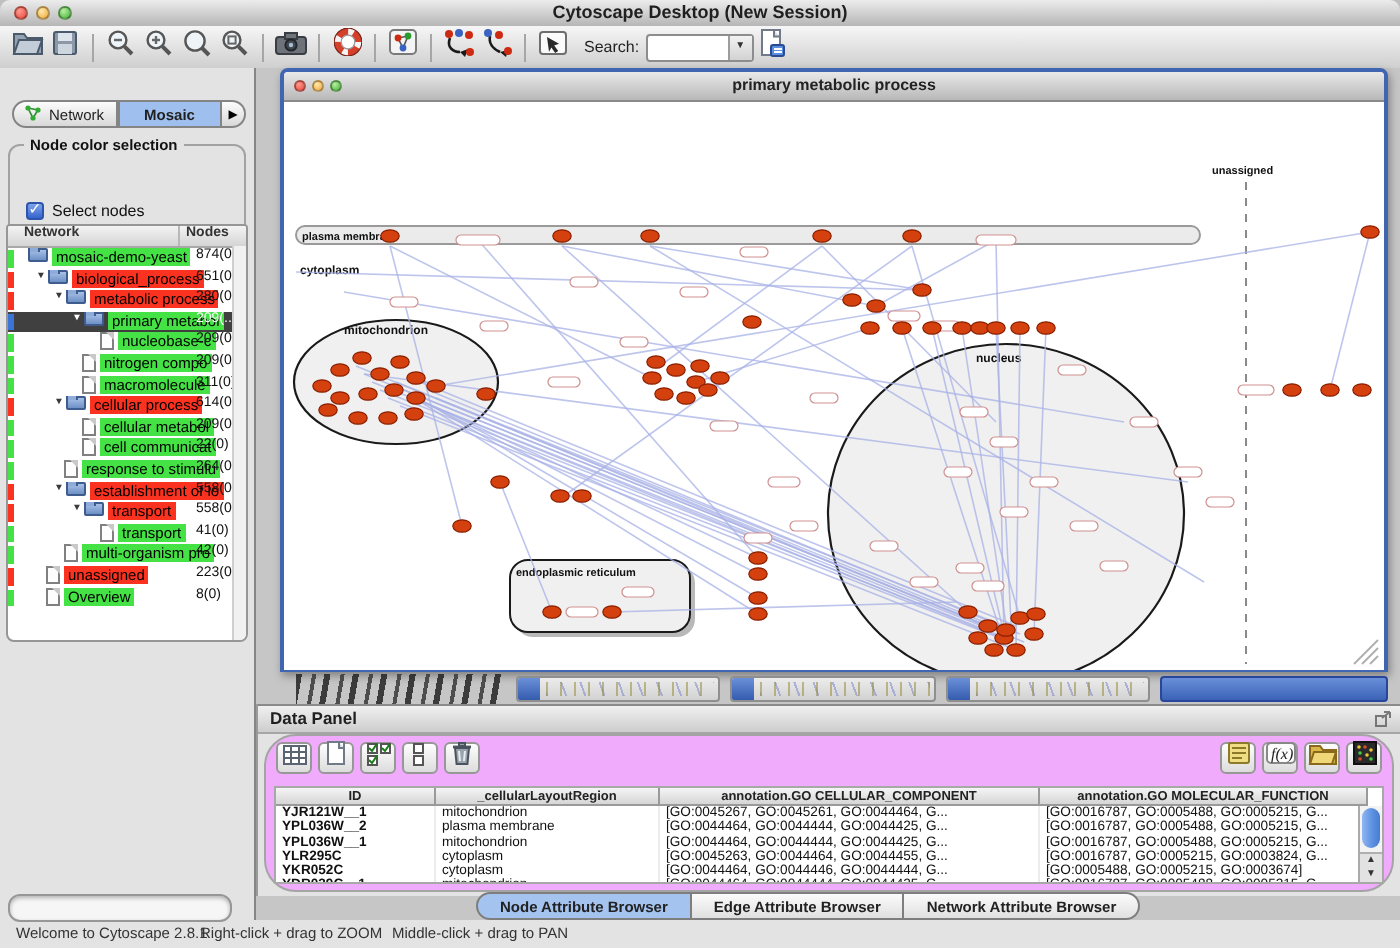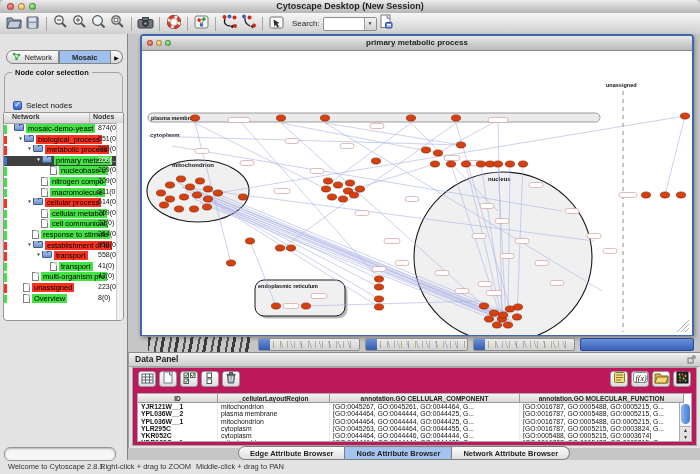--- a/index.html
+++ b/index.html
@@ -106,22 +106,22 @@
     background:repeating-linear-gradient(90deg,rgba(150,140,60,.55) 0 1px,transparent 1px 7px),
                repeating-linear-gradient(70deg,rgba(120,130,200,.5) 0 1px,transparent 1px 9px)}
   .bluebar{height:11px;width:112px;flex:none;border:1px solid #29479a;border-radius:2px;
     background:linear-gradient(#6a8fd8,#3a63b8)}
   
   .data-panel{position:absolute;left:128px;top:352px;right:0;height:96px;background:#e3e3e3;
     border-left:1px solid #9a9a9a;box-sizing:border-box}
   .dp-header{height:13px;line-height:13px;font-size:8.5px;font-weight:bold;color:#1f1f1f;
     padding-left:6px;background:linear-gradient(#f0f0f0,#cdcdcd);
     border-top:1px solid #8a8a8a;border-bottom:1px solid #a6a6a6;position:relative}
-  .dp-body{position:absolute;left:3px;right:3px;top:15px;bottom:2px;background:#be185d;
-    border:1px solid #a4a4a4;border-radius:0}
+  .dp-body{position:absolute;left:3px;right:3px;top:15px;bottom:2px;background:#f0abfc;
+    border:1px solid #a4a4a4;border-radius:16px}
   .dp-toolbar{height:22px;display:flex;align-items:center;padding:0 5px;gap:3px}
   .dbtn{width:18px;height:16px;background:linear-gradient(#fefefe,#dcdcdc);border:1px solid #979797;
     border-radius:3px;display:flex;align-items:center;justify-content:center;flex:none;box-sizing:border-box}
   .dp-spacer{flex:1}
   .table{position:absolute;left:4px;right:4px;top:25px;bottom:3px;background:#fff;
     border:1px solid #a8a8a8;overflow:hidden}
   .thead{display:flex;height:9px}
   .hc{background:linear-gradient(#f5f5f5,#d6d6d6);border-right:1px solid #9a9a9a;border-bottom:1px solid #9a9a9a;
     font-size:6.5px;font-weight:bold;color:#222;text-align:center;line-height:9px;
     overflow:hidden;white-space:nowrap;box-sizing:border-box;flex:none}
@@ -745,22 +745,22 @@
         </div>
       <div class="vscroll">
         <div class="vthumb"></div>
         <div class="varrows">▲<br>▼</div>
       </div>
     </div>
   </div>
 </div>
 
 <div class="attr-tabs" id="attr-tabs">
+    <div class="atab sel">Node Attribute Browser</div>
     <div class="atab">Edge Attribute Browser</div>
-    <div class="atab sel">Node Attribute Browser</div>
     <div class="atab">Network Attribute Browser</div>
   </div>
 
 <div class="progress"></div>
 <div class="bottombar">
   <span class="status s0">Welcome to Cytoscape 2.8.1</span>
   <span class="status s1">Right-click + drag to ZOOM</span>
   <span class="status s2">Middle-click + drag to PAN</span>
 </div>
 

